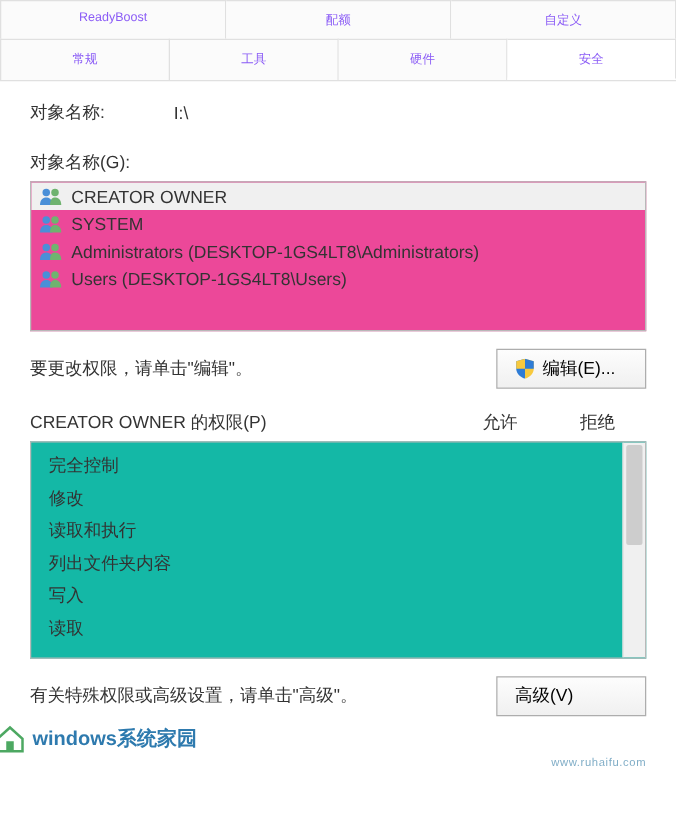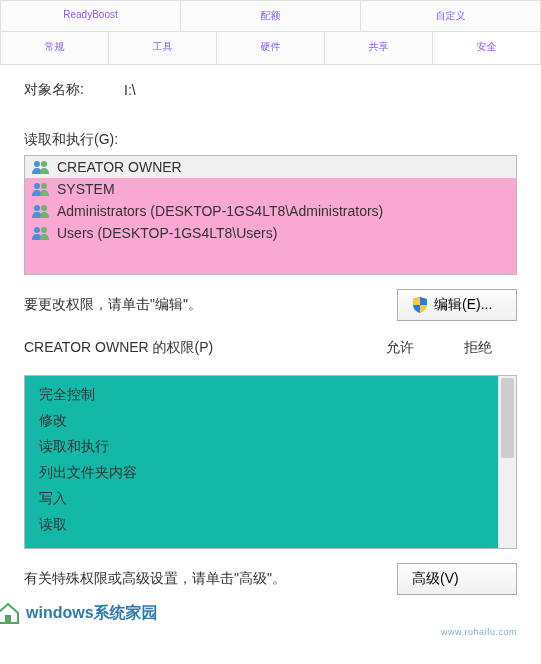--- a/index.html
+++ b/index.html
@@ -32,30 +32,31 @@
   .tab.active {
     background: #ffffff;
     border-bottom: 2px solid #ffffff;
     position: relative;
     z-index: 2;
   }
   .content { padding: 16px 24px 10px 24px; }
   .row-obj {
     display: flex;
     align-items: center;
-    margin-bottom: 32px;
-    font-size: 14px;
+    margin-bottom: 22px;
+    font-size: 14px;
+    gap: 15px;
   }
   .row-obj .lbl { width: 100px; }
   .section-label { margin-bottom: 6px; font-size: 14px; }
   .listbox {
     border: 1px solid #b8b8b8;
     height: 120px;
     overflow: hidden;
-    background: #f9a8d4;
+    background: #ec4899;
   }
   .list-item {
     display: flex;
     align-items: center;
     padding: 3px 6px;
     font-size: 14px;
     gap: 6px;
     cursor: default;
   }
   .list-item.selected { background: #f0f0f0; }
@@ -78,21 +79,21 @@
     font-size: 14px;
     cursor: pointer;
     display: inline-flex;
     align-items: center;
     gap: 6px;
     padding: 0 14px;
     font-family: inherit;
   }
   .perm-header {
     display: flex;
-    margin-bottom: 18px;
+    margin-bottom: 6px;
     font-size: 14px;
   }
   .perm-header .phname { flex: 1; }
   .perm-header .phcol { width: 78px; text-align: center; }
   .perm-box {
     border: 1px solid #b8b8b8;
     position: relative;
     height: 174px;
     overflow: hidden;
     background: #14b8a6;
@@ -152,33 +153,32 @@
 <div class="tab-rows">
   <div class="tab-row" id="tab-row-1">
       <div class="tab">ReadyBoost</div>
       <div class="tab">配额</div>
       <div class="tab">自定义</div>
     </div>
   <div class="tab-row" id="tab-row-2">
       <div class="tab">常规</div>
       <div class="tab">工具</div>
       <div class="tab">硬件</div>
-      <div class="tab">共享</div>
       <div class="tab active">安全</div>
     </div>
 </div>
 
 <div class="content">
 
   <div class="row-obj">
     <span class="lbl">对象名称:</span>
     <span>I:\</span>
   </div>
 
-  <div class="section-label">读取和执行(G):</div>
+  <div class="section-label">对象名称(G):</div>
 
   <div class="listbox" id="principals-list">
       <div class="list-item selected">
         <span class="group-icon">
           <svg viewBox="0 0 20 16" width="20" height="16">
             <circle cx="6" cy="5" r="3" fill="#4a8fd8"></circle>
             <circle cx="13" cy="5" r="3" fill="#6fb36f"></circle>
             <path d="M1 15 C1 10 4 9 6 9 C8 9 11 10 11 15 Z" fill="#4a8fd8"></path>
             <path d="M9 15 C9 10 11 9 13 9 C15 9 18 10 18 15 Z" fill="#6fb36f"></path>
           </svg>

